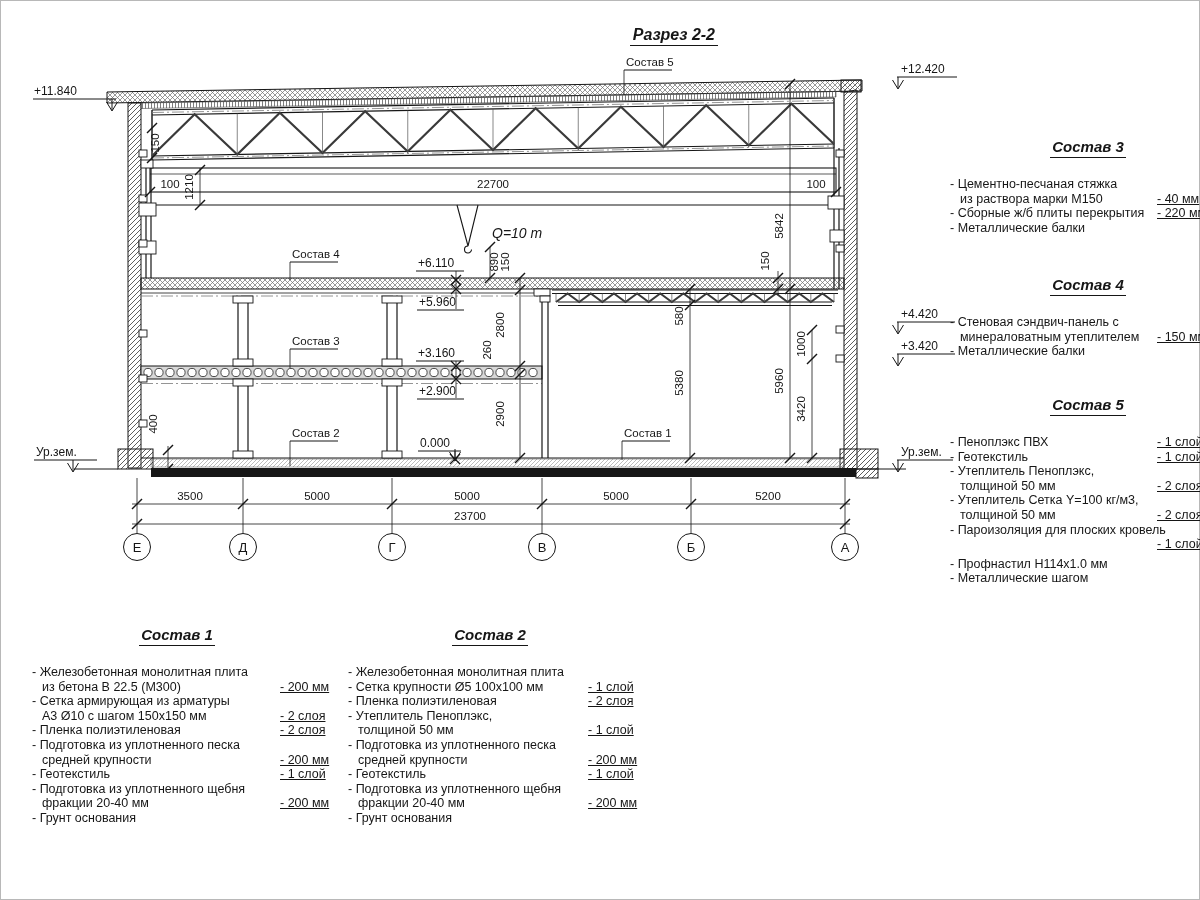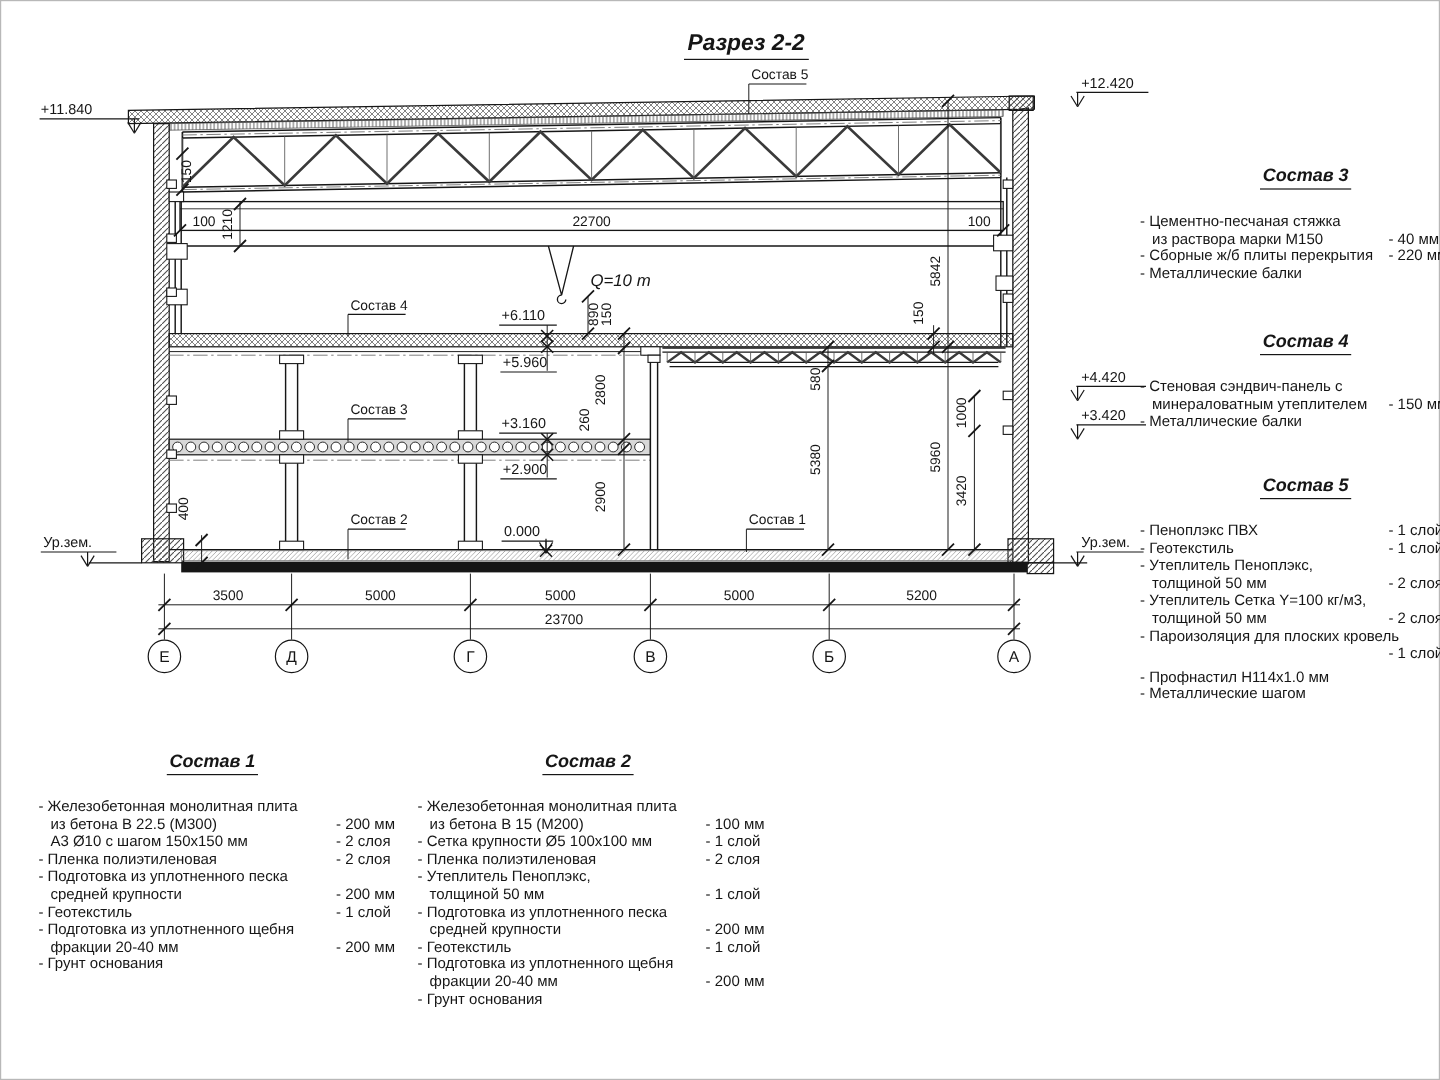--- a/index.html
+++ b/index.html
@@ -4,28 +4,28 @@
 <style>
   html,body{margin:0;padding:0;width:1200px;height:900px;background:#fff;overflow:hidden;
             font-family:"Liberation Sans",sans-serif;color:#161616;}
   .frame{position:absolute;inset:0;border:1px solid #b8b8b8;pointer-events:none;}
   #dwg{position:absolute;left:0;top:0;}
   #dwg text{font-family:"Liberation Sans",sans-serif;fill:#161616;}
   .dimtxt{font-size:11.5px;}
   .elevtxt{font-size:12px;}
   .axlet{font-size:13px;}
   .qtxt{font-family:"DejaVu Serif",serif;font-style:italic;font-size:14px;}
-  #main-title{position:absolute;left:570px;top:26px;width:148px;text-align:left;
-              font-style:italic;font-weight:bold;font-size:19px;}
+  #main-title{position:absolute;left:570px;top:26px;width:148px;text-align:right;
+              font-style:italic;font-weight:bold;font-size:16px;}
   #main-title span{border-bottom:1.5px solid #161616;padding:0 3px 2px;}
   .spec-block{position:absolute;}
   .spec-title{font-style:italic;font-weight:bold;font-size:15px;text-align:center;margin-bottom:22px;}
   .spec-title span{border-bottom:1.4px solid #161616;padding:0 2px 2px;}
   .spec-line{position:relative;height:14.6px;line-height:14.6px;font-size:12.5px;white-space:nowrap;}
-  .spec-line .v{position:absolute;left:var(--voff);top:0;}
+  .spec-line .v{position:absolute;left:var(--voff);top:0;text-decoration:underline;}
   .spec-line.indent .t{padding-left:10px;}
   .spec-line.gap{margin-top:5px;}
   #spec1{left:32px;top:626px;width:330px;--voff:248px;}
   #spec1 .spec-title{width:290px;}
   #spec2{left:348px;top:626px;width:320px;--voff:240px;}
   #spec2 .spec-title{width:284px;}
   #spec3{left:950px;top:138px;width:420px;--voff:207px;}
   #spec4{left:950px;top:276px;width:420px;--voff:207px;}
   #spec5{left:950px;top:396px;width:420px;--voff:207px;}
   #spec3 .spec-title,#spec4 .spec-title,#spec5 .spec-title{width:276px;}
@@ -398,35 +398,35 @@
     <text class="axlet" x="691" y="551.5" text-anchor="middle">Б</text>
     <text class="axlet" x="845" y="551.5" text-anchor="middle">А</text>
   </g>
 </svg>
 
 <div id="spec1" class="spec-block">
   <div class="spec-title"><span>Состав 1</span></div>
   <div>
       <div class="spec-line"><span class="t">- Железобетонная  монолитная плита</span><span class="v"></span></div>
       <div class="spec-line indent"><span class="t">из бетона В 22.5 (М300)</span><span class="v">- 200 мм</span></div>
+      <div class="spec-line"><span class="t">- Сетка армирующая из арматуры</span><span class="v"></span></div>
       <div class="spec-line indent"><span class="t">А3 Ø10 с шагом 150х150 мм</span><span class="v">- 2 слоя</span></div>
       <div class="spec-line"><span class="t">- Пленка полиэтиленовая</span><span class="v">- 2 слоя</span></div>
       <div class="spec-line"><span class="t">- Подготовка из уплотненного песка</span><span class="v"></span></div>
       <div class="spec-line indent"><span class="t">средней крупности</span><span class="v">- 200 мм</span></div>
       <div class="spec-line"><span class="t">- Геотекстиль</span><span class="v">- 1 слой</span></div>
       <div class="spec-line"><span class="t">- Подготовка из уплотненного щебня</span><span class="v"></span></div>
       <div class="spec-line indent"><span class="t">фракции 20-40 мм</span><span class="v">- 200 мм</span></div>
       <div class="spec-line"><span class="t">- Грунт основания</span><span class="v"></span></div>
     </div>
 </div>
 <div id="spec2" class="spec-block">
   <div class="spec-title"><span>Состав 2</span></div>
   <div>
       <div class="spec-line"><span class="t">- Железобетонная  монолитная плита</span><span class="v"></span></div>
-      <div class="spec-line indent"><span class="t">из бетона В 15 (М200)</span><span class="v">- 100 мм</span></div>
       <div class="spec-line"><span class="t">- Сетка крупности Ø5 100х100 мм</span><span class="v">- 1 слой</span></div>
       <div class="spec-line"><span class="t">- Пленка полиэтиленовая</span><span class="v">- 2 слоя</span></div>
       <div class="spec-line"><span class="t">- Утеплитель Пеноплэкс,</span><span class="v"></span></div>
       <div class="spec-line indent"><span class="t">толщиной 50 мм</span><span class="v">- 1 слой</span></div>
       <div class="spec-line"><span class="t">- Подготовка из уплотненного песка</span><span class="v"></span></div>
       <div class="spec-line indent"><span class="t">средней крупности</span><span class="v">- 200 мм</span></div>
       <div class="spec-line"><span class="t">- Геотекстиль</span><span class="v">- 1 слой</span></div>
       <div class="spec-line"><span class="t">- Подготовка из уплотненного щебня</span><span class="v"></span></div>
       <div class="spec-line indent"><span class="t">фракции 20-40 мм</span><span class="v">- 200 мм</span></div>
       <div class="spec-line"><span class="t">- Грунт основания</span><span class="v"></span></div>

